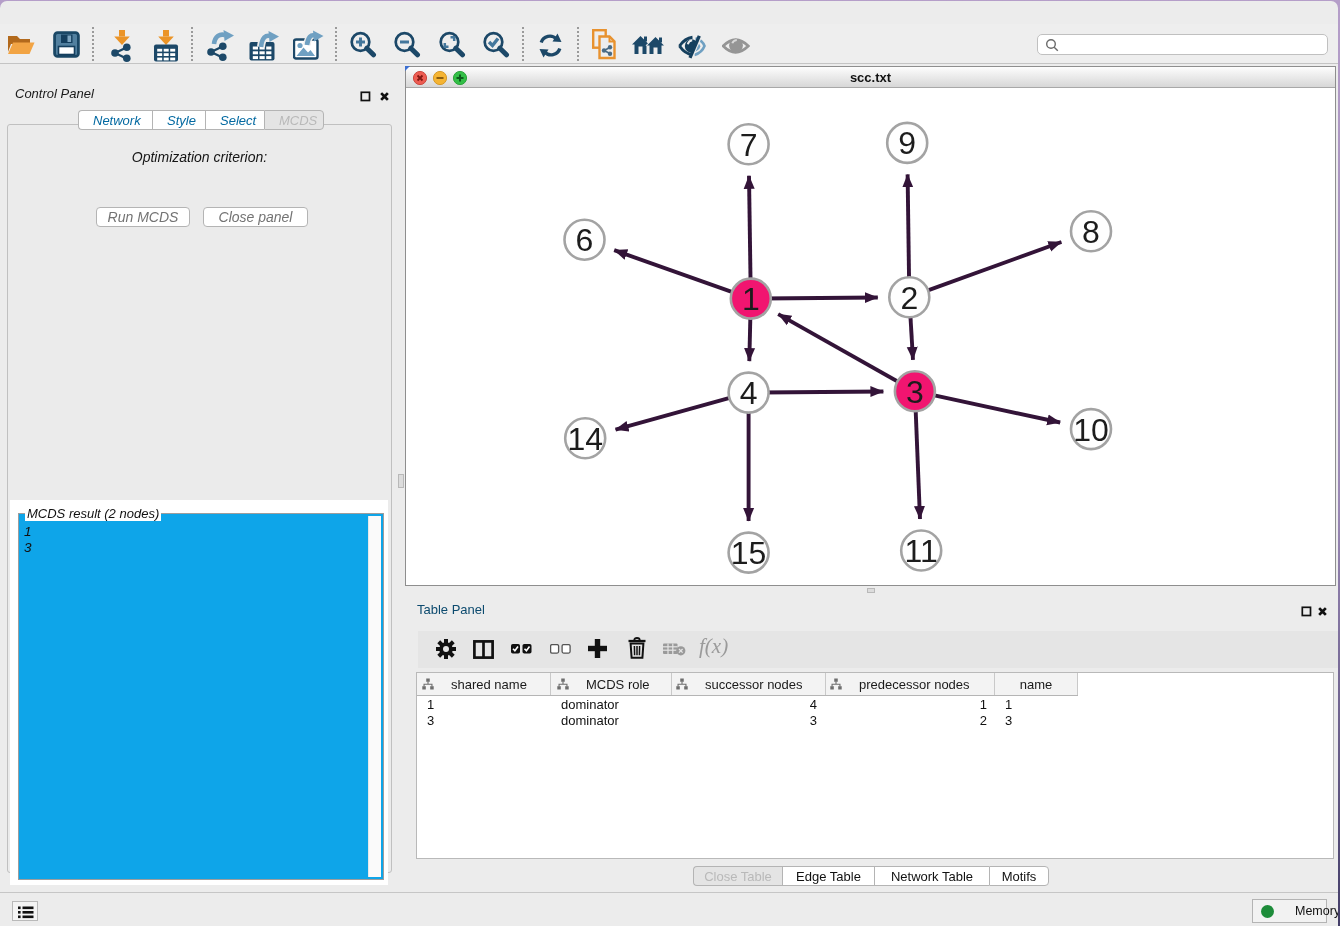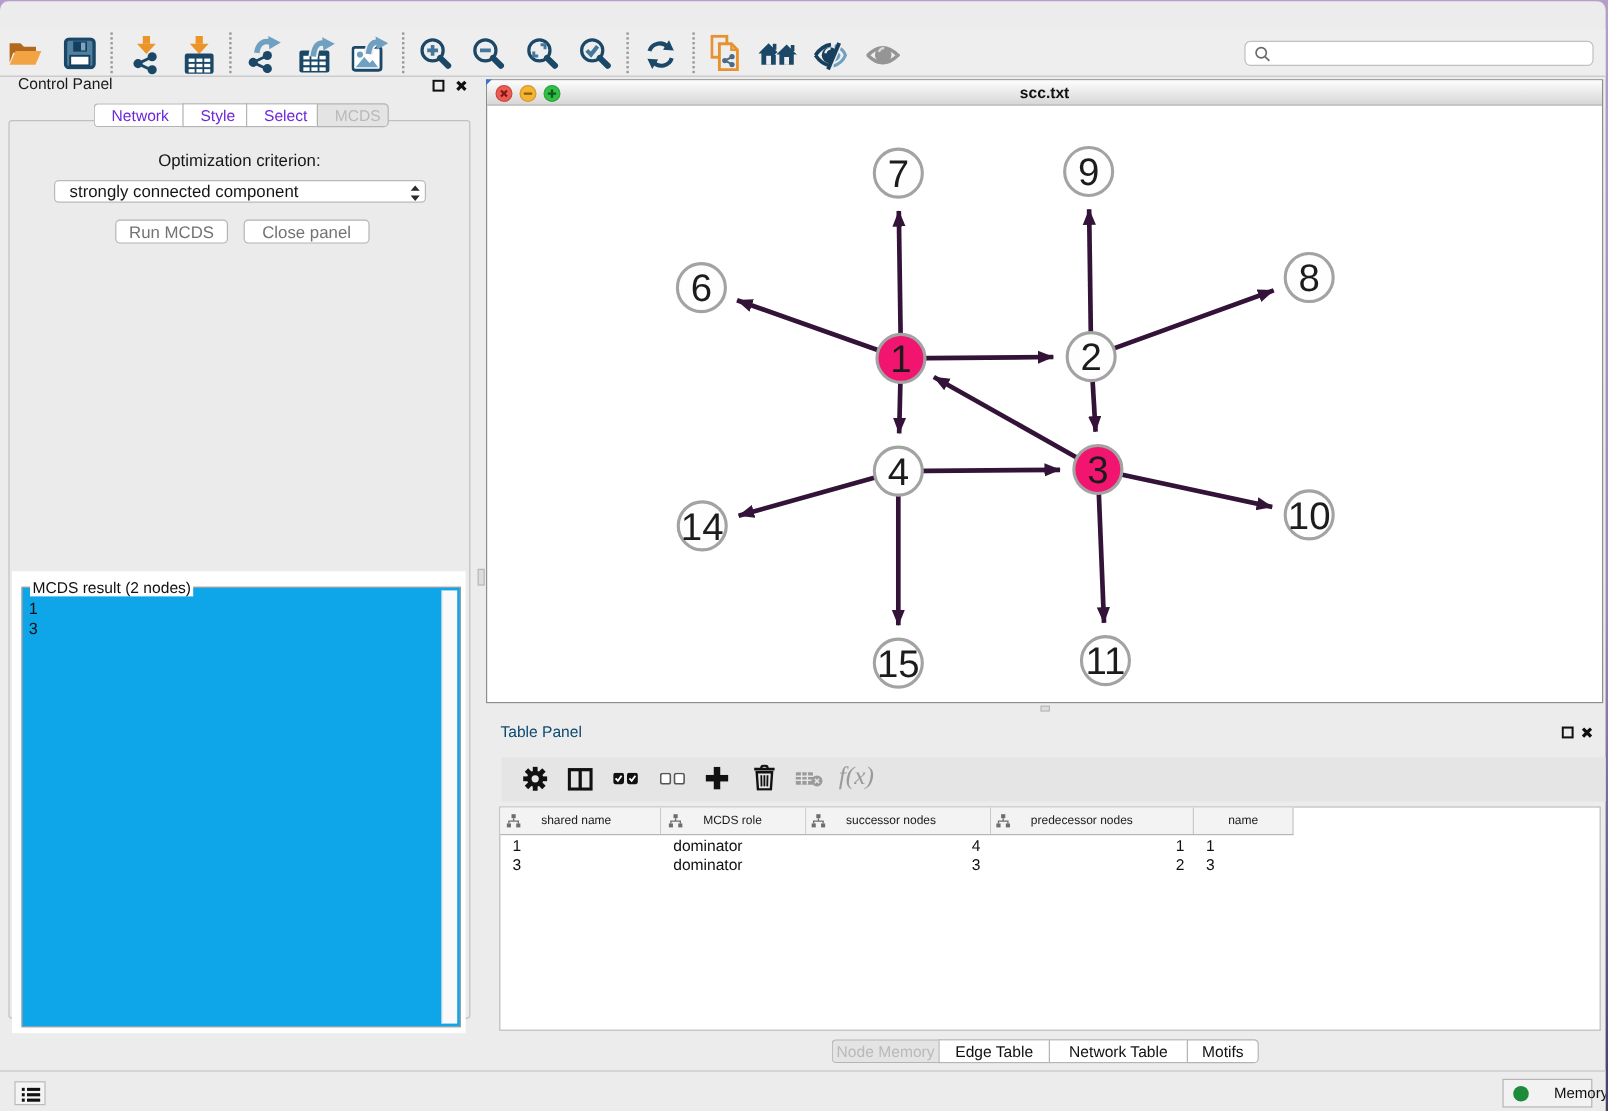--- a/index.html
+++ b/index.html
@@ -17,24 +17,24 @@
   font-size:13px; color:#a2a2a2; }
 
 #toolbar { position:absolute; left:0; top:23px; width:100%; height:40px;
   background:#eeeeee; border-bottom:1px solid #c4c4c4; }
 .tbsep { position:absolute; top:3px; height:34px; width:0;
   border-left:2px dotted #9a9a9a; }
 .tbi { position:absolute; top:6px; }
 #search { position:absolute; left:1037px; top:10px; width:291px; height:21px;
   background:#fff; border:1px solid #c0c0c0; border-radius:5px; }
 
-#cpanel { position:absolute; left:0; top:52px; width:396px; height:827px; }
+#cpanel { position:absolute; left:0; top:76px; width:396px; height:827px;font-style:italic; }
 #cphead { position:absolute; left:15px; top:9px; font-size:13px; color:#1a1a1a; }
 .tabrow { position:absolute; display:flex; z-index:5; }
-.tab { box-sizing:border-box; font-size:13px; color:#6d28d9; background:#fff; border:1px solid #b4b4b4;
+.tab { box-sizing:border-box; font-size:13px; color:#0369a1; background:#fff; border:1px solid #b4b4b4;
   border-right:none; padding:0 14px; height:20px; line-height:19px; text-align:center; }
 .tab.first { border-radius:4px 0 0 4px; }
 .tab.last { border-radius:0 4px 4px 0; border-right:1px solid #b4b4b4; }
 .tab.sel { background:#e4e4e4; color:#b9b9b9; }
 #mcdsbox { position:absolute; left:7px; top:47px; width:385px; height:749px;
   border:1px solid #c0c0c0; border-radius:3px; background:#ebebeb;padding-left:44px; }
 #optlabel { position:absolute; left:0; top:25px; width:100%; text-align:center;
   font-size:14px; line-height:15px; color:#151515; }
 #dropdown { position:absolute; left:37px; top:49px; width:310px; height:19px;
   background:#ffffff; border:1px solid #b9b9b9; border-radius:4px;
@@ -55,21 +55,21 @@
   background:linear-gradient(#fdfdfd,#d7d7d7); border-bottom:1px solid #a8a8a8; }
 #nettext { position:absolute; width:100%; text-align:center; font-size:13px;
   font-weight:bold; color:#111; line-height:21px; }
 
 #tpanel { position:absolute; left:398px; top:597px; width:942px; height:294px; }
 #tphead { position:absolute; left:19px; top:4px; font-size:13px; color:#0c4a6e; }
 #ttoolbar { position:absolute; left:20px; top:33px; width:922px; height:37px; background:#e5e5e5; }
 #tablewrap { position:absolute; left:18px; top:74px; width:918px; height:187px;
   background:#fff; border:1px solid #b9b9b9; }
 .hcell { position:absolute; top:0; height:22px; border-right:1px solid #c9c9c9;
-  font-size:10px; color:#1a1a1a; background:#f3f3f3; display:flex; align-items:center; box-sizing:border-box; }
+  font-size:13px; color:#1a1a1a; background:#f3f3f3; display:flex; align-items:center; box-sizing:border-box; }
 .hcell span { margin-left:17px; }
 #thdrline { position:absolute; left:0; top:22px; width:661px; height:1px; background:#b5b5b5; }
 .trow { position:absolute; font-size:13px; color:#111; height:16px; line-height:16px; }
 .btab { box-sizing:border-box; text-align:center; font-size:13px; color:#111; background:#fff; border:1px solid #b4b4b4;
   border-right:none; padding:0; height:20px; line-height:19px; white-space:nowrap; }
 
 #statusbar { position:absolute; left:0; top:891px; width:100%; height:35px;
   background:#ececec; border-top:1px solid #c6c6c6; }
 #listbtn { position:absolute; left:12px; top:8px; width:26px; height:20px;
   background:#f4f4f4; border:1px solid #b9b9b9; }
@@ -254,24 +254,20 @@
           <polygon points="1.2,3.1 3.1,1.2 5.5,3.6 7.9,1.2 9.8,3.1 7.4,5.5 9.8,7.9 7.9,9.8 5.5,7.4 3.1,9.8 1.2,7.9 3.6,5.5" fill="#111"></polygon>
         </svg></div>
     <div class="tabrow" style="left:78px; top:33px;">
       <div class="tab first" style="width:74px;">Network</div>
       <div class="tab" style="width:53px;">Style</div>
       <div class="tab" style="width:59px;">Select</div>
       <div class="tab last sel" style="width:60px;">MCDS</div>
     </div>
     <div id="mcdsbox">
       <div id="optlabel">Optimization criterion:</div>
-      <div id="dropdown">strongly connected component<svg style="position:absolute; right:3px; top:2.5px;" width="10" height="14">
-            <polygon points="5,0.5 8.8,5 1.2,5" fill="#2a2a2a"></polygon>
-            <polygon points="1.2,9 8.8,9 5,13.5" fill="#2a2a2a"></polygon>
-          </svg></div>
       <div class="btn" style="left:88px; top:82px; width:94px;">Run MCDS</div>
       <div class="btn" style="left:195px; top:82px; width:105px;">Close panel</div>
       <div id="resultwrap">
         <div id="resultbox">
           <div id="resultlabel">MCDS result (2 nodes)</div>
           <div id="resulttext">1<br>3</div>
           <div id="resultsb"></div>
         </div>
       </div>
     </div>
@@ -483,21 +479,21 @@
       <div class="trow" style="left:375px; top:24px; width:25px; text-align:right;">4</div>
       <div class="trow" style="left:545px; top:24px; width:25px; text-align:right;">1</div>
       <div class="trow" style="left:588px; top:24px;">1</div>
       <div class="trow" style="left:10px; top:40px;">3</div>
       <div class="trow" style="left:144px; top:40px;">dominator</div>
       <div class="trow" style="left:375px; top:40px; width:25px; text-align:right;">3</div>
       <div class="trow" style="left:545px; top:40px; width:25px; text-align:right;">2</div>
       <div class="trow" style="left:588px; top:40px;">3</div>
     </div>
     <div class="tabrow" style="left:295px; top:268px;">
-      <div class="btab first" style="width:89px; color:#b9b9b9; background:#e4e4e4; border-radius:4px 0 0 4px;">Node Memory</div>
+      <div class="btab first" style="width:89px; color:#b9b9b9; background:#e4e4e4; border-radius:4px 0 0 4px;">Close Table</div>
       <div class="btab" style="width:92px;">Edge Table</div>
       <div class="btab" style="width:115px;">Network Table</div>
       <div class="btab" style="width:60px; border-right:1px solid #b4b4b4; border-radius:0 4px 4px 0;">Motifs</div>
     </div>
   </div>
 
   <div style="position:absolute; left:398px; top:473px; width:6px; height:14px; background:#dcdcdc; border:1px solid #b9b9b9;"></div>
   <div style="position:absolute; left:867px; top:587px; width:8px; height:5px; background:#dcdcdc; border:1px solid #b9b9b9;"></div>
   <svg style="position:absolute; left:405px; top:65px;" width="5" height="5">
       <polygon points="0,0 5,0 0,5" fill="#3b6fd1"></polygon>

